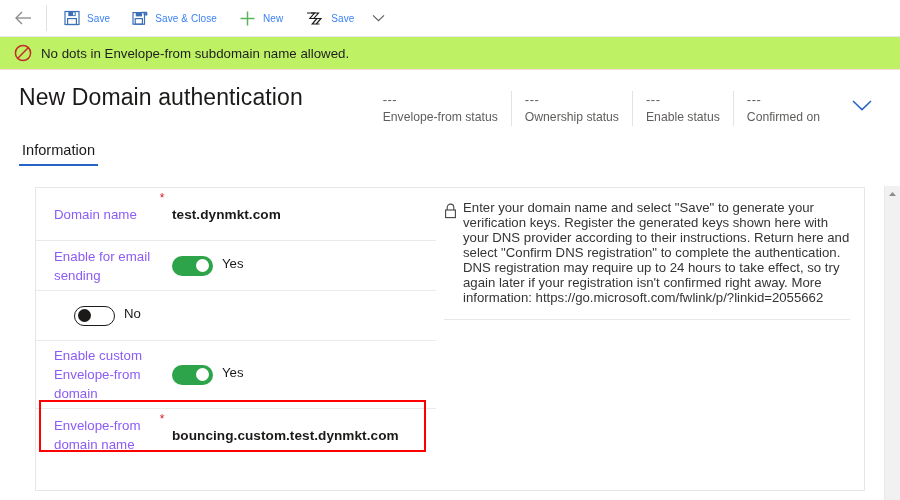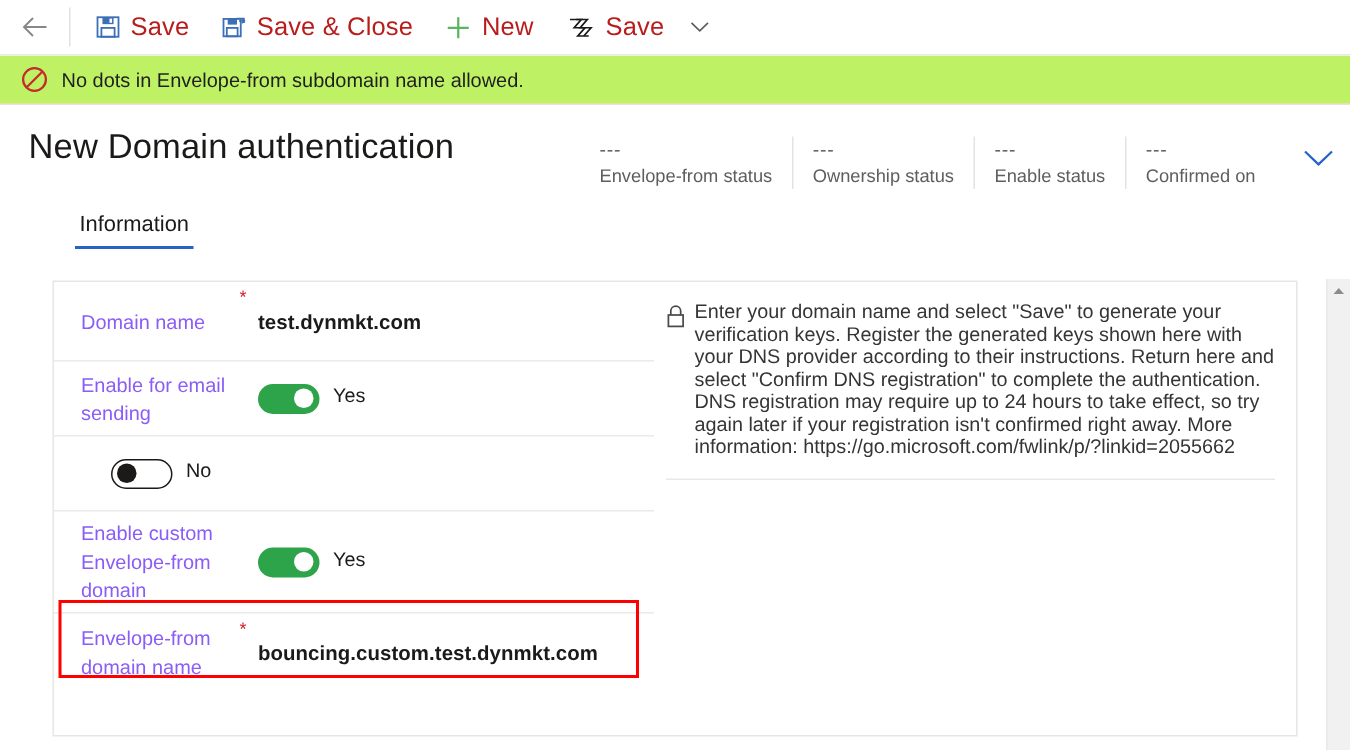--- a/index.html
+++ b/index.html
@@ -32,22 +32,22 @@
   }
   .cmd-btn {
     height: 36px;
     display: flex; align-items: center;
     gap: 7px;
     padding: 0 11px;
     cursor: pointer;
     white-space: nowrap;
   }
   .cmd-label {
-    font-size: 17px;
-    color: #b91c1c;
+    font-size: 10px;
+    color: #3b82f6;
     letter-spacing: .1px;
   }
   .cmd-ico { display: flex; align-items: center; justify-content: center; }
   .cmd-chev {
     width: 26px; height: 36px;
     display: flex; align-items: center; justify-content: center;
     cursor: pointer;
   }
 
   
@@ -62,21 +62,21 @@
   }
   .errbar-text {
     font-size: 13.3px;
     color: #1f1f1f;
   }
 
   
   .header {
     display: flex;
     align-items: flex-start;
-    padding: 14px 0 0 0;
+    padding: 14px 17px 0 0;
     height: 72px;
   }
   .page-title {
     font-size: 23px;
     color: #1b1a19;
     font-weight: 400;
     padding-left: 19px;
     letter-spacing: .1px;
     white-space: nowrap;
   }
@@ -110,21 +110,20 @@
     display: flex; align-items: center; justify-content: center;
     cursor: pointer;
   }
 
   
   .tabs {
     padding-left: 19px;
     display: flex;
     height: 32px;
     align-items: flex-start;
-    margin-left: 31px;
   }
   .tab {
     font-size: 14.6px;
     color: #1b1a19;
     padding: 0 3px 6px 3px;
     border-bottom: 2.5px solid transparent;
     cursor: pointer;
   }
   .tab.active {
     border-bottom-color: #2663c9;

